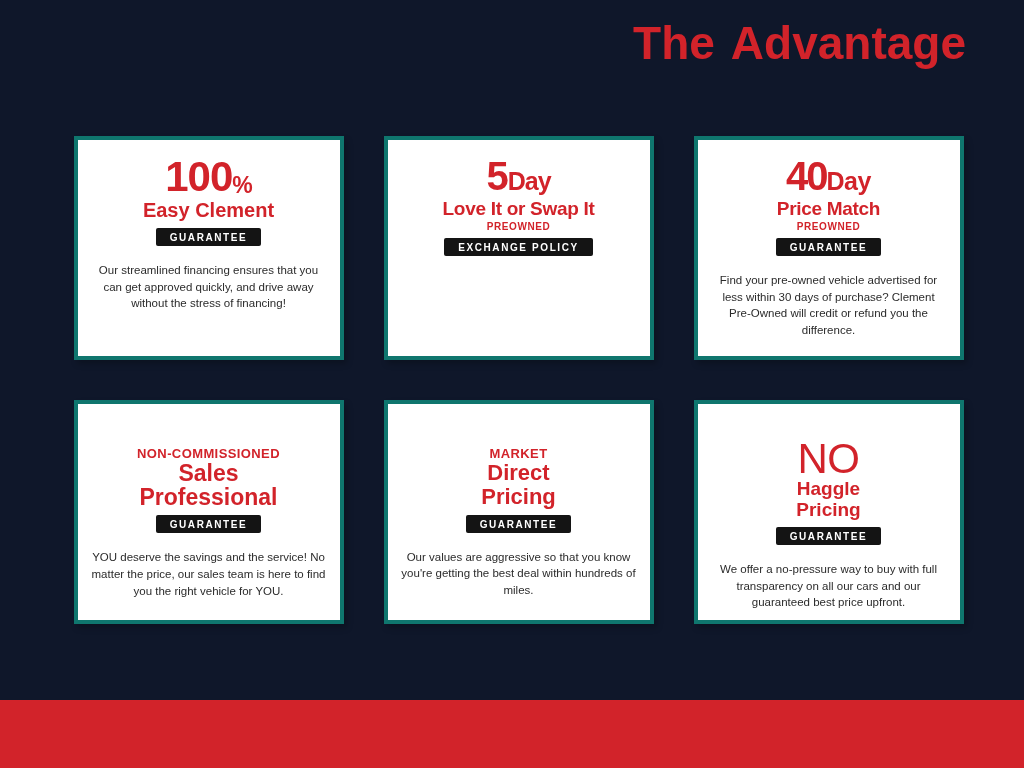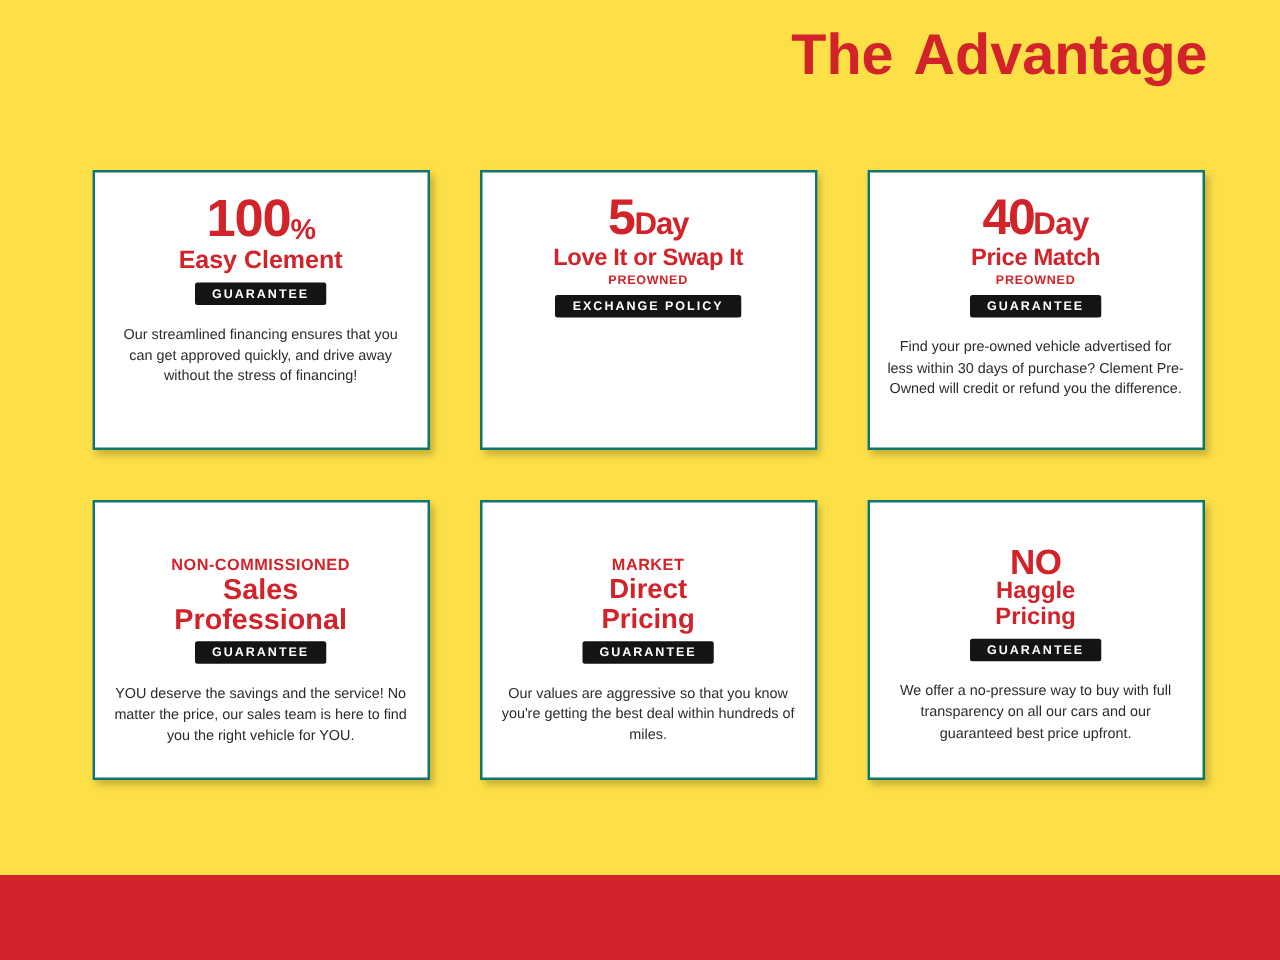--- a/index.html
+++ b/index.html
@@ -7,21 +7,21 @@
     width: 1024px;
     height: 768px;
     font-family: "Liberation Sans", sans-serif;
     background: #ffffff;
     overflow: hidden;
   }
   .page {
     position: relative;
     width: 1024px;
     height: 768px;
-    background: #fde047;
+    background: #0f172a;
   }
   
   .header {
     position: absolute;
     top: 16px;
     right: 58px;
     text-align: right;
   }
   .header-title {
     font-size: 46px;
@@ -39,21 +39,21 @@
     top: 136px;
     width: 890px;
     display: grid;
     grid-template-columns: 270px 270px 270px;
     grid-template-rows: 224px 224px;
     column-gap: 40px;
     row-gap: 40px;
   }
   .card {
     background: #ffffff;
-    border: 2px solid #0f766e;
+    border: 4px solid #0f766e;
     box-shadow: 3px 4px 6px rgba(0,0,0,0.22);
     padding: 16px 14px 10px 13px;
     display: flex;
     flex-direction: column;
     align-items: center;
   }
   .card.tall { height: 224px; }
 
   .headline {
     color: #d2232a;
@@ -70,21 +70,21 @@
   .hl-5 .day { font-size: 25px; }
   .line-mid { font-size: 19px; font-weight: bold; color: #d2232a; margin-top: 2px; letter-spacing: -0.3px;}
   .line-small { font-size: 10px; font-weight: bold; color: #d2232a; letter-spacing: 0.6px; margin-top: 1px;}
 
   .hl-30 { font-size: 40px; letter-spacing: -2px; }
   .hl-30 .day { font-size: 25px; letter-spacing: -0.5px;}
 
   .kicker { font-size: 13px; font-weight: bold; color: #d2232a; letter-spacing: 0.4px; }
   .hl-sales { font-size: 23px; font-weight: bold; color: #d2232a; line-height: 1.05; text-align:center;}
   .hl-direct { font-size: 22px; font-weight: bold; color: #d2232a; line-height: 1.08; text-align:center;}
-  .hl-no { font-size: 28px; font-weight: bold; color: #d2232a; line-height: 0.98; letter-spacing: -0.5px;}
+  .hl-no { font-size: 42px; font-weight: normal; color: #d2232a; line-height: 0.98; letter-spacing: -0.5px;}
   .hl-haggle { font-size: 19px; font-weight: bold; color: #d2232a; line-height: 1.1; text-align:center;}
 
   .badge {
     margin-top: 6px;
     background: #141414;
     color: #ffffff;
     font-size: 10px;
     font-weight: bold;
     letter-spacing: 1.6px;
     padding: 4px 14px 3px 14px;

